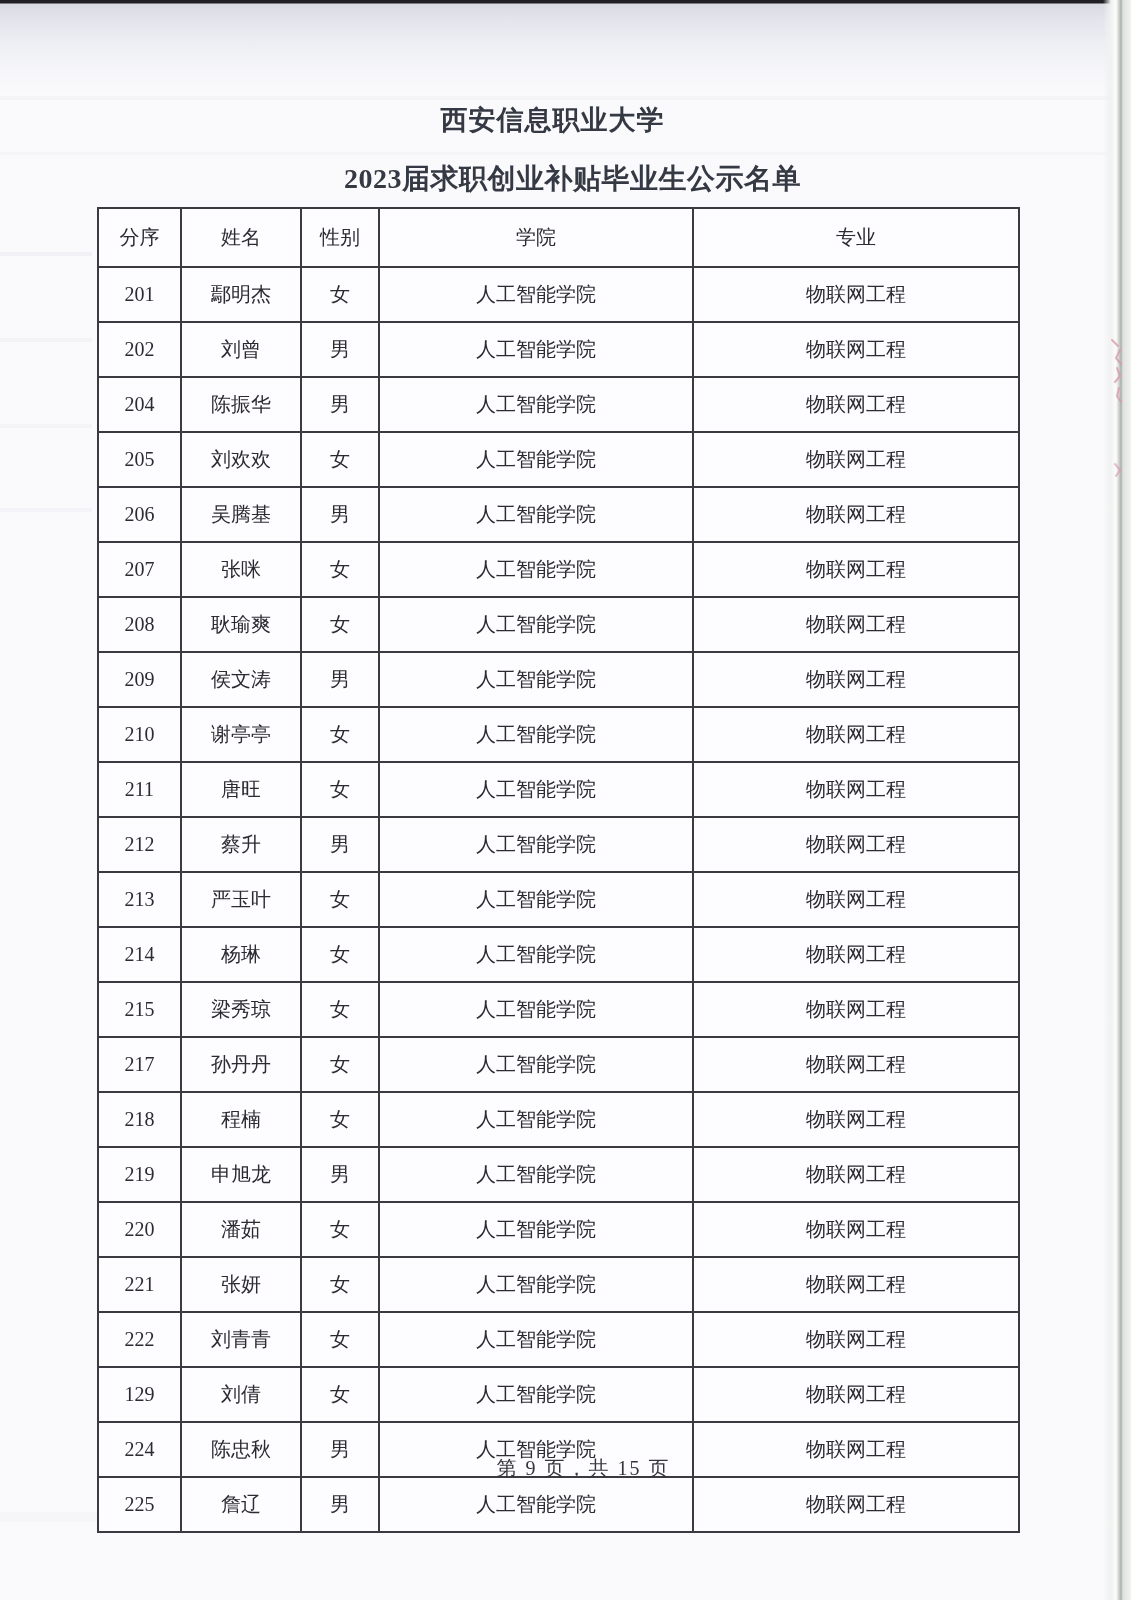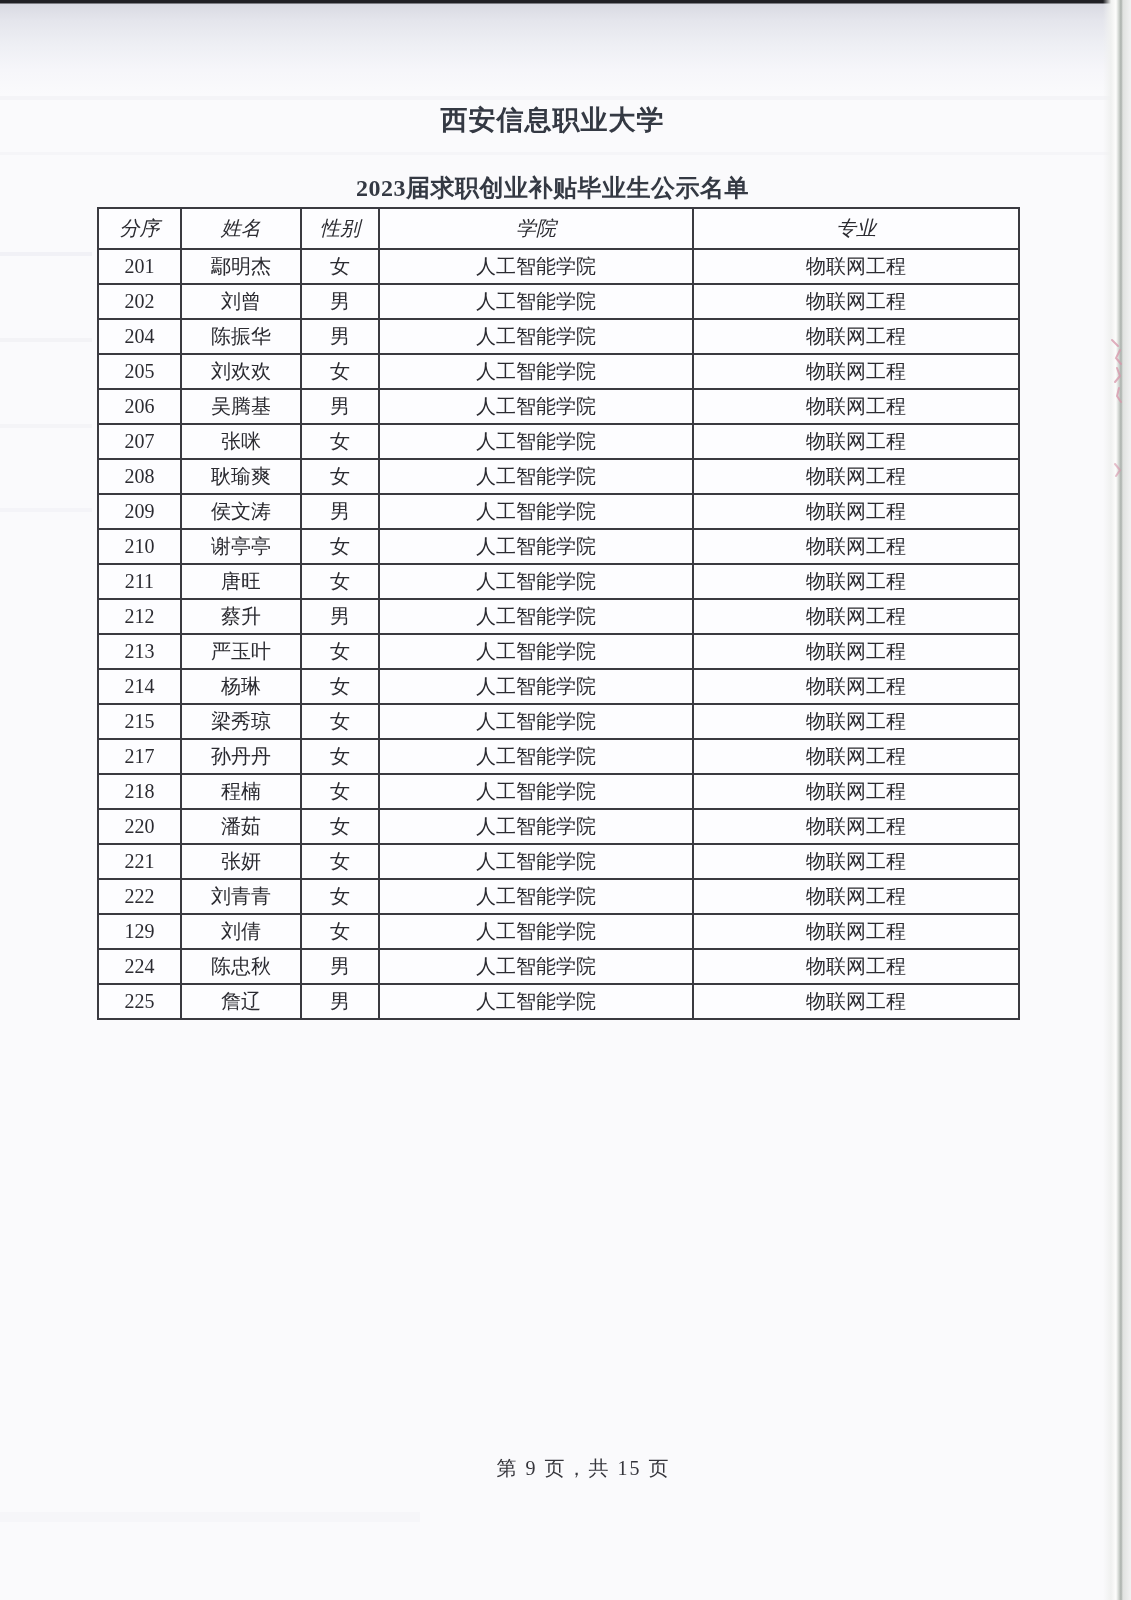--- a/index.html
+++ b/index.html
@@ -43,39 +43,39 @@
   .pen-mark { position: absolute; pointer-events: none; }
   .pen-mark.m1 { left: 1108px; top: 338px; }
   .pen-mark.m2 { left: 1112px; top: 462px; }
 
   
   .title, .subtitle {
     position: absolute; left: 0; width: 1105px;
     text-align: center; font-weight: bold; color: #343943;
   }
   .title    { top: 102px; font-size: 27px; letter-spacing: 1px; }
-  .subtitle { top: 172px; font-size: 24px; letter-spacing: 0.5px; }
+  .subtitle { top: 160px; font-size: 28px; letter-spacing: 0.5px; margin-left: 20px; }
 
   
   table.roster {
     position: absolute; left: 97px; top: 207px;
     width: 921px;
     border-collapse: collapse;
     table-layout: fixed;
     background: #fdfdff;
   }
   table.roster th, table.roster td {
     border: 2px solid #3a3a40;
     text-align: center; vertical-align: middle;
     font-size: 20px; font-weight: normal;
     padding: 0; color: #2b2b31;
     overflow: hidden; white-space: nowrap;
   }
-  table.roster thead tr { height: 41px; font-style: italic; }
-  table.roster tbody tr { height: 35px; }
+  table.roster thead tr { height: 59px; }
+  table.roster tbody tr { height: 55px; }
   col.c-no      { width: 83px; }
   col.c-name    { width: 120px; }
   col.c-gender  { width: 78px; }
   col.c-college { width: 314px; }
   col.c-major   { width: 326px; }
 
   
   .footer {
     position: absolute; top: 1455px; left: 0; width: 1131px;
     text-align: center; font-size: 20px; color: #35353b;
@@ -235,20 +235,27 @@
           <td>物联网工程</td>
         </tr>
         <tr>
           <td>218</td>
           <td>程楠</td>
           <td>女</td>
           <td>人工智能学院</td>
           <td>物联网工程</td>
         </tr>
         <tr>
+          <td>219</td>
+          <td>申旭龙</td>
+          <td>男</td>
+          <td>人工智能学院</td>
+          <td>物联网工程</td>
+        </tr>
+        <tr>
           <td>220</td>
           <td>潘茹</td>
           <td>女</td>
           <td>人工智能学院</td>
           <td>物联网工程</td>
         </tr>
         <tr>
           <td>221</td>
           <td>张妍</td>
           <td>女</td>

